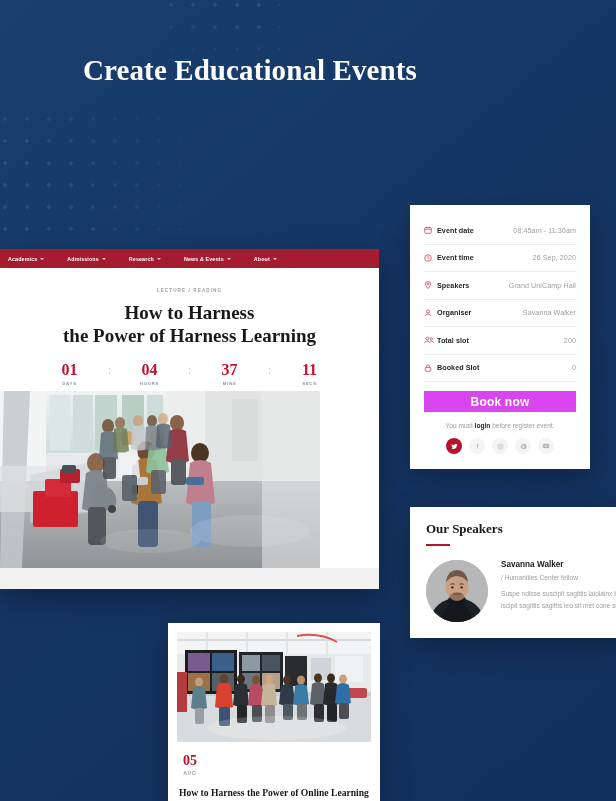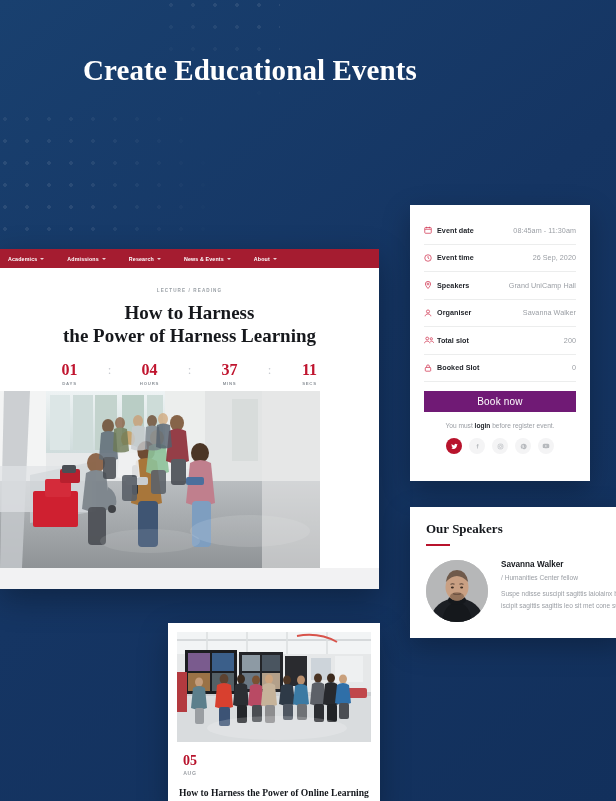--- a/index.html
+++ b/index.html
@@ -147,21 +147,21 @@
     background: #f2f2f3;
   }
 
   
   #event-card {
     position: absolute;
     left: 410px; top: 205px;
     width: 180px;
     background: #ffffff;
     box-shadow: 0 9px 26px rgba(0,0,0,0.26);
-    padding: 12px 14px 27px 14px;
+    padding: 12px 14px 15px 14px;
   }
   .evt-row {
     display: flex;
     align-items: center;
     height: 27.5px;
     border-bottom: 1px solid #eceded;
   }
   .evt-row:last-of-type { border-bottom: none; }
   .evt-ico {
     width: 13px;
@@ -182,24 +182,24 @@
     margin-left: auto;
     font-size: 7.2px;
     color: #9a9ea4;
     letter-spacing: .05px;
   }
   #book-now {
     display: block;
     width: 100%;
     margin-top: 9px;
     height: 21px;
-    background: #701a75;
+    background: #d946ef;
     color: #ffffff;
-    font-size: 10px;
-    font-weight: 400;
+    font-size: 12px;
+    font-weight: 700;
     border: none;
     cursor: pointer;
     letter-spacing: .2px;
     font-family: "Liberation Sans", sans-serif;
   }
   #login-note {
     text-align: center;
     font-size: 6.6px;
     color: #9a9ea4;
     margin-top: 10px;

